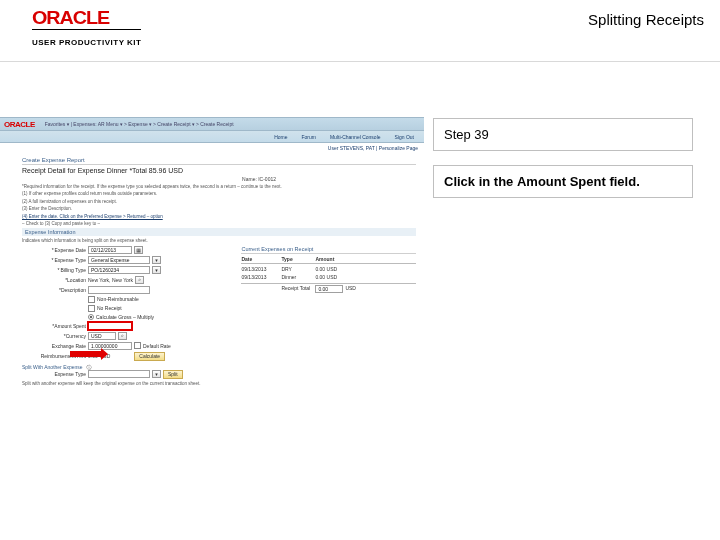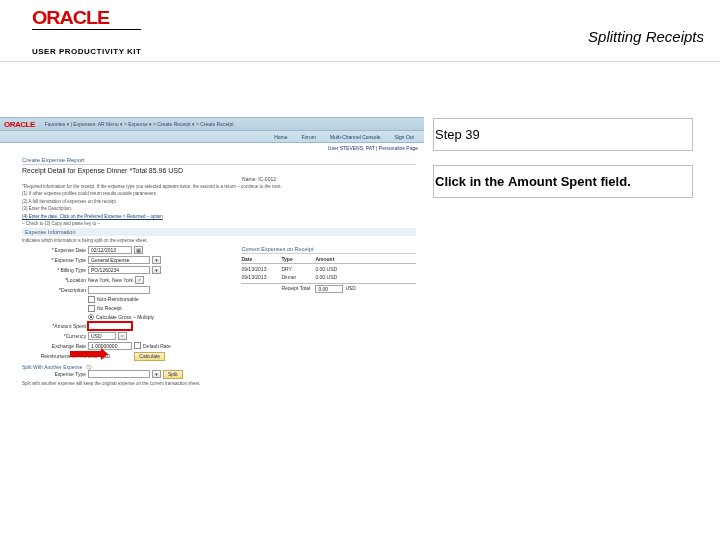--- a/index.html
+++ b/index.html
@@ -31,28 +31,27 @@
     transform: scaleX(1.1);
     transform-origin: left;
   }
   .upk-sub {
     font-size: 8px;
     font-weight: bold;
     letter-spacing: 0.5px;
     color: #000;
     margin-top: 0px;
     border-top: 1px solid #000;
-    padding-top: 17px;
+    padding-top: 8px;
     display: inline-block;
   }
   .top-title {
     font-size: 15px;
     color: #000;
-    margin-top: 20px;
-    font-style: italic;
+    margin-top: 3px;
   }
   .screenshot {
     width: 424px;
     height: auto;
     margin-left: 0;
     margin-top: 55px;
     font-size: 5.5px;
     color: #333;
     position: relative;
   }
@@ -214,21 +213,21 @@
     border-bottom:6px solid transparent;
   }
   .right-panel {
     position:absolute;
     left:433px;
     top:118px;
     width:260px;
   }
   .rp-box1, .rp-box2 {
     border:1px solid #bfbfbf;
-    padding:8px 1px;
+    padding:8px 10px;
     font-size:13px;
     color:#000;
     margin-bottom:14px;
     background:#fff;
   }
   .rp-box2 { font-size:13px;font-weight:bold; }
 </style>
 </head>
 <body>
 

